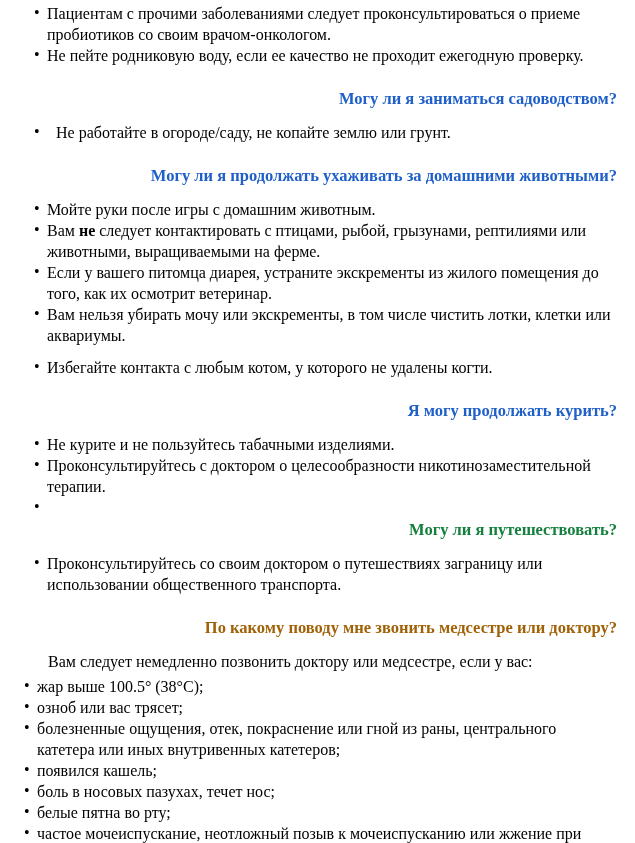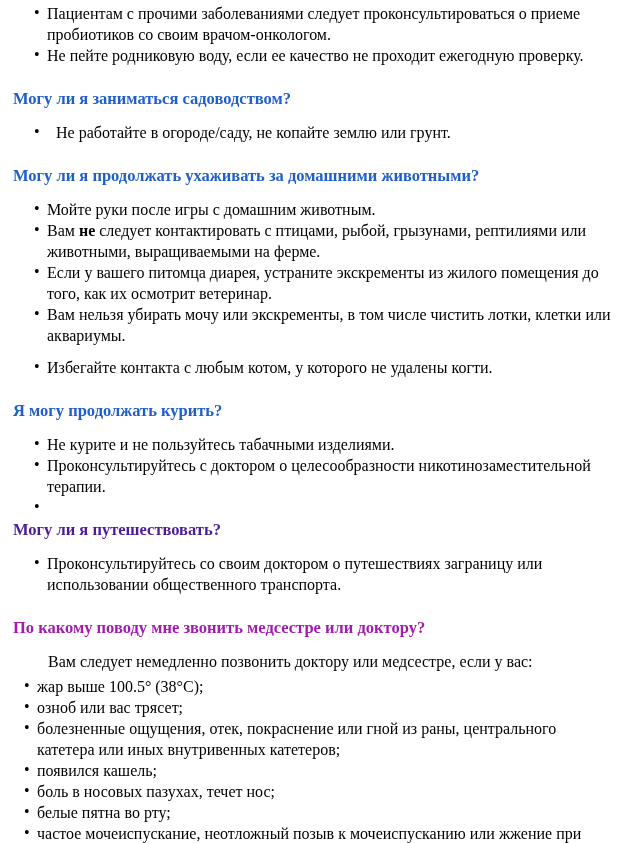--- a/index.html
+++ b/index.html
@@ -19,20 +19,21 @@
     box-sizing: border-box;
     width: 635px;
   }
   section { margin: 0; }
   .heading {
     color: #1F5FC8;
     font-size: 16.5px;
     font-weight: bold;
     line-height: 20px;
     margin: 23px 0 13px 0;
+    text-align: right;
   }
   section:first-child { margin-top: 0; }
   ul.list {
     list-style: none;
     margin: 0;
     padding: 0;
   }
   ul.list li {
     position: relative;
     padding-left: 34px;
@@ -81,27 +82,27 @@
     </section>
     <section>
       <h2 class="heading" style="color: rgb(31, 95, 200);">Я могу продолжать курить?</h2>
       <ul class="list">
         <li><span class="marker">•</span><span>Не курите и не пользуйтесь табачными изделиями.</span></li>
         <li><span class="marker">•</span><span>Проконсультируйтесь с доктором о целесообразности никотинозаместительной терапии.</span></li>
         <li><span class="marker">•</span></li>
       </ul>
     </section>
     <section>
-      <h2 class="heading" style="color: #4c1d95;">Могу ли я путешествовать?</h2>
+      <h2 class="heading" style="color: #15803d;">Могу ли я путешествовать?</h2>
       <ul class="list">
         <li><span class="marker">•</span><span>Проконсультируйтесь со своим доктором о путешествиях заграницу или использовании общественного транспорта.</span></li>
       </ul>
     </section>
     <section>
-      <h2 class="heading" style="color: #a21caf;">По какому поводу мне звонить медсестре или доктору?</h2>
+      <h2 class="heading" style="color: #a16207;">По какому поводу мне звонить медсестре или доктору?</h2>
       <p class="intro">Вам следует немедленно позвонить доктору или медсестре, если у вас:</p>
       <ul class="list tight">
         <li><span class="marker">•</span><span>жар выше 100.5° (38°C);</span></li>
         <li><span class="marker">•</span><span>озноб или вас трясет;</span></li>
         <li><span class="marker">•</span><span>болезненные ощущения, отек, покраснение или гной из раны, центрального катетера или иных внутривенных катетеров;</span></li>
         <li><span class="marker">•</span><span>появился кашель;</span></li>
         <li><span class="marker">•</span><span>боль в носовых пазухах, течет нос;</span></li>
         <li><span class="marker">•</span><span>белые пятна во рту;</span></li>
         <li><span class="marker">•</span><span>частое мочеиспускание, неотложный позыв к мочеиспусканию или жжение при мочеиспускании;</span></li>
       </ul>

